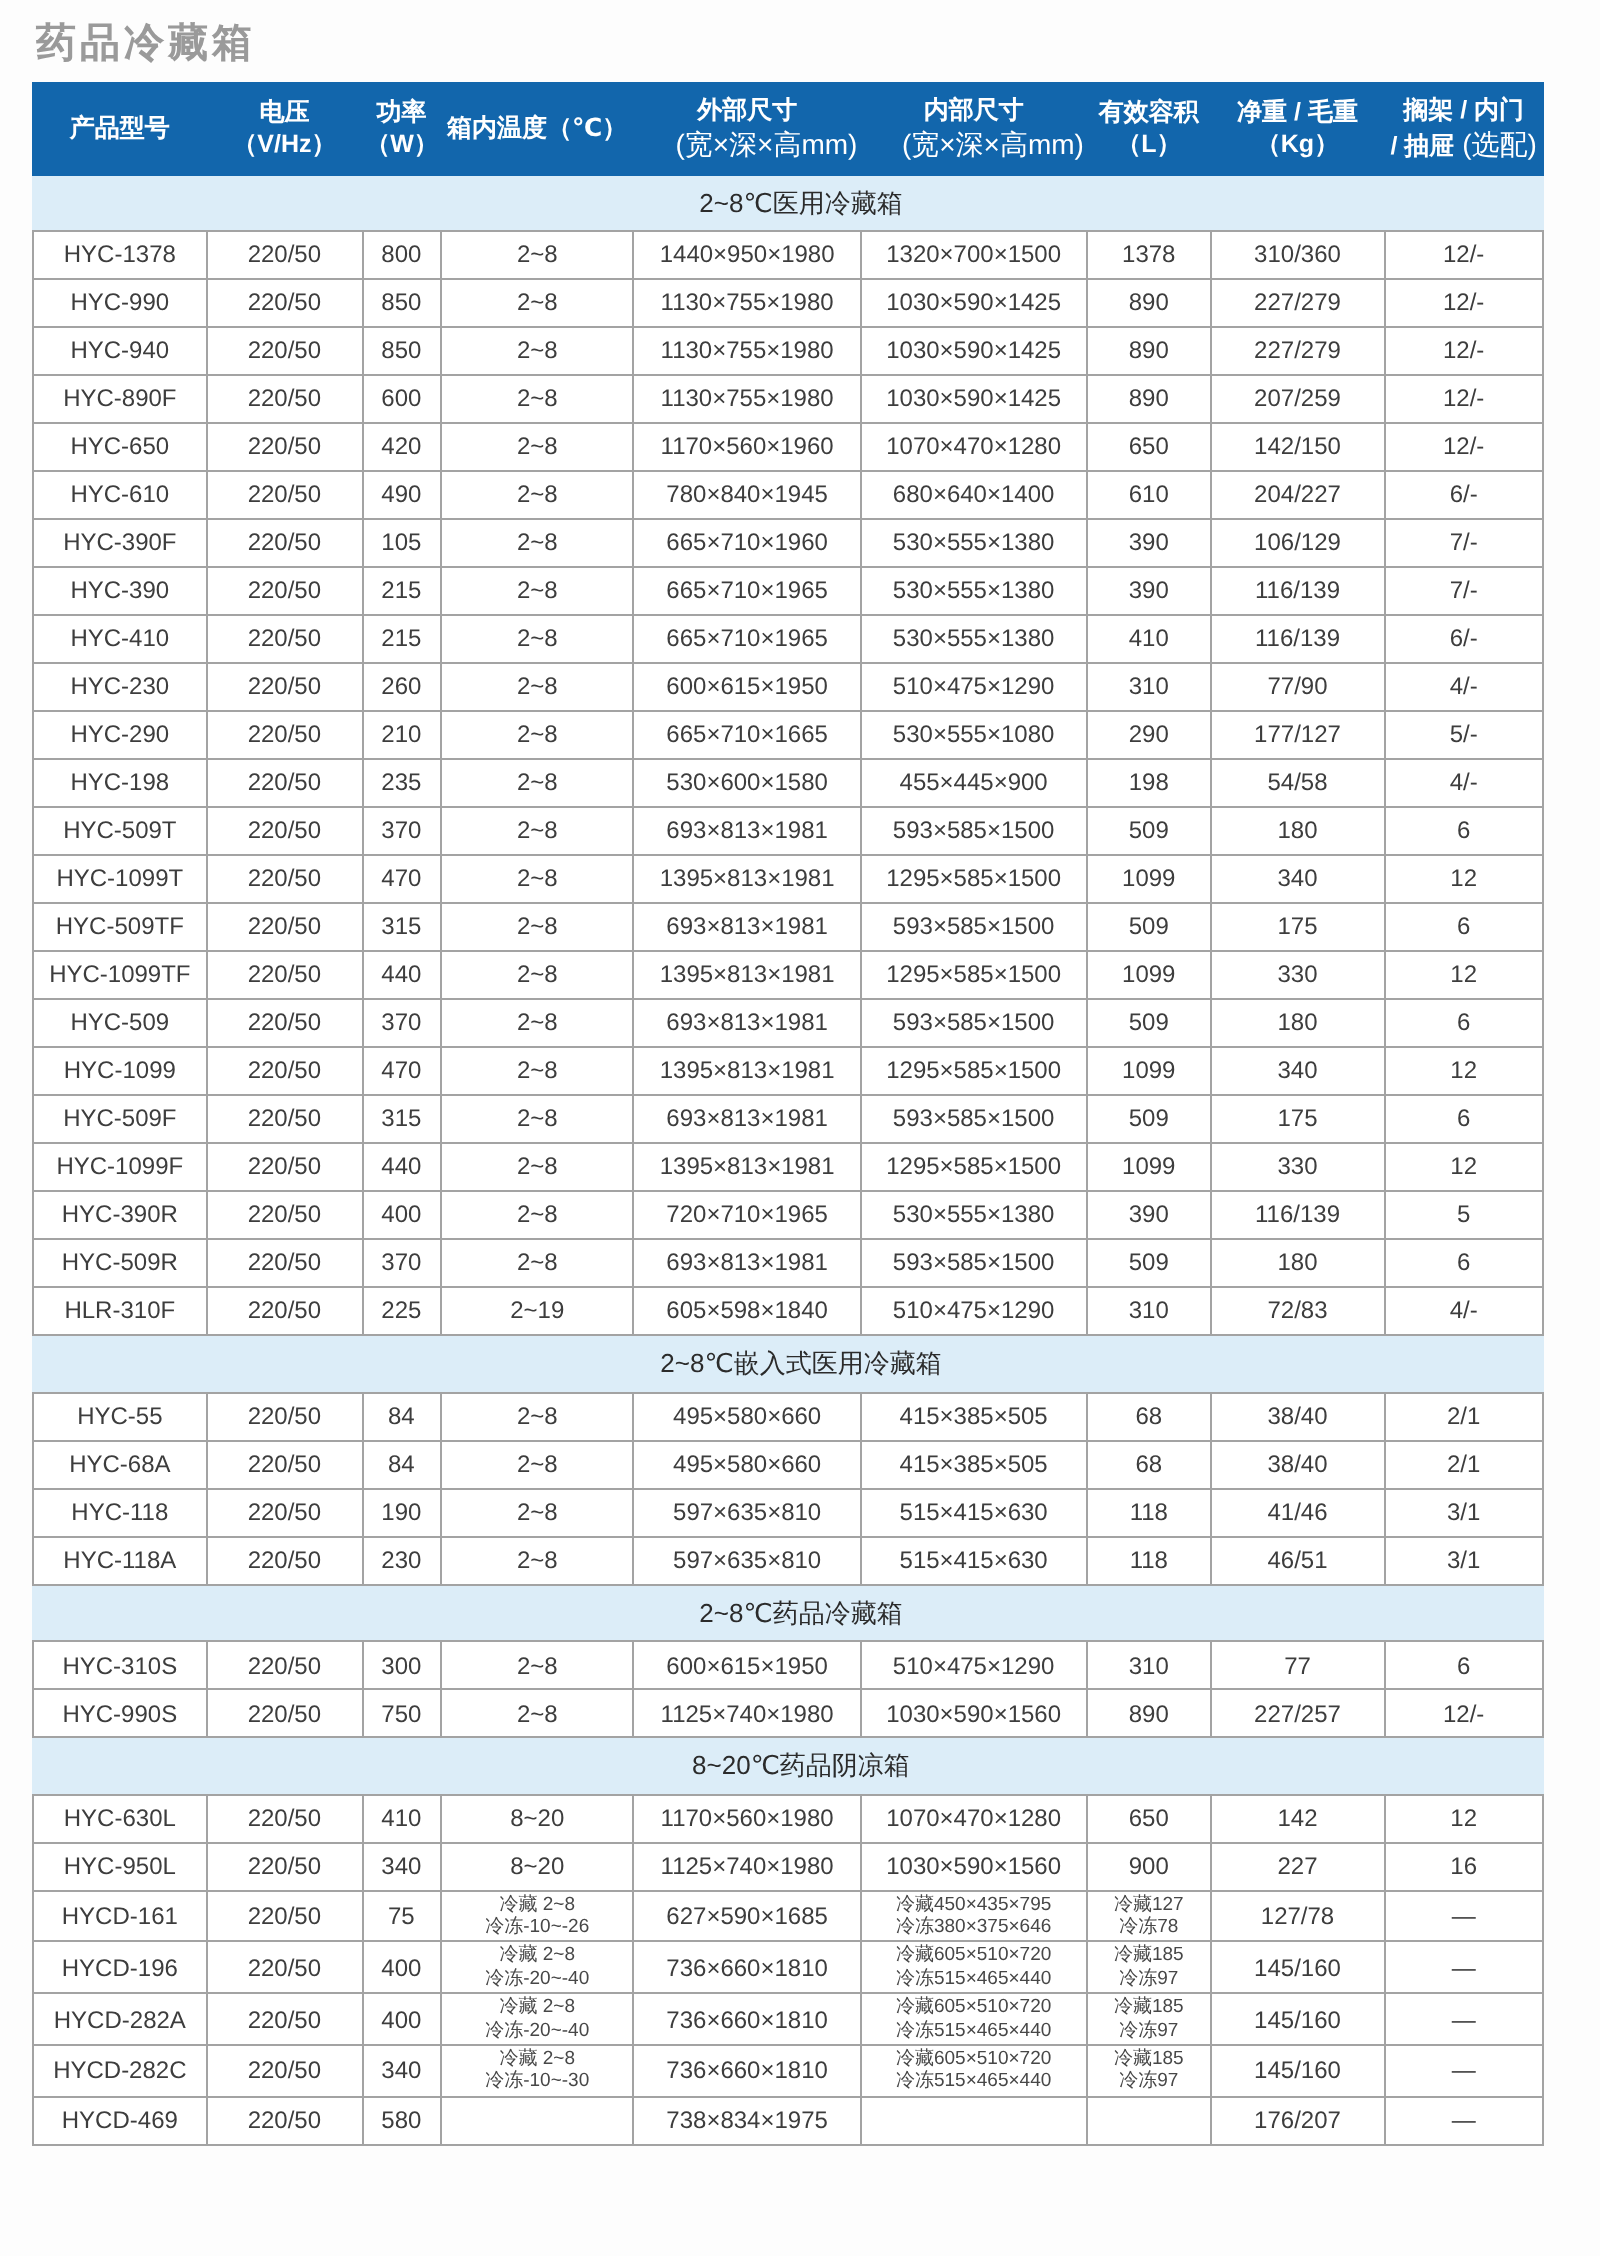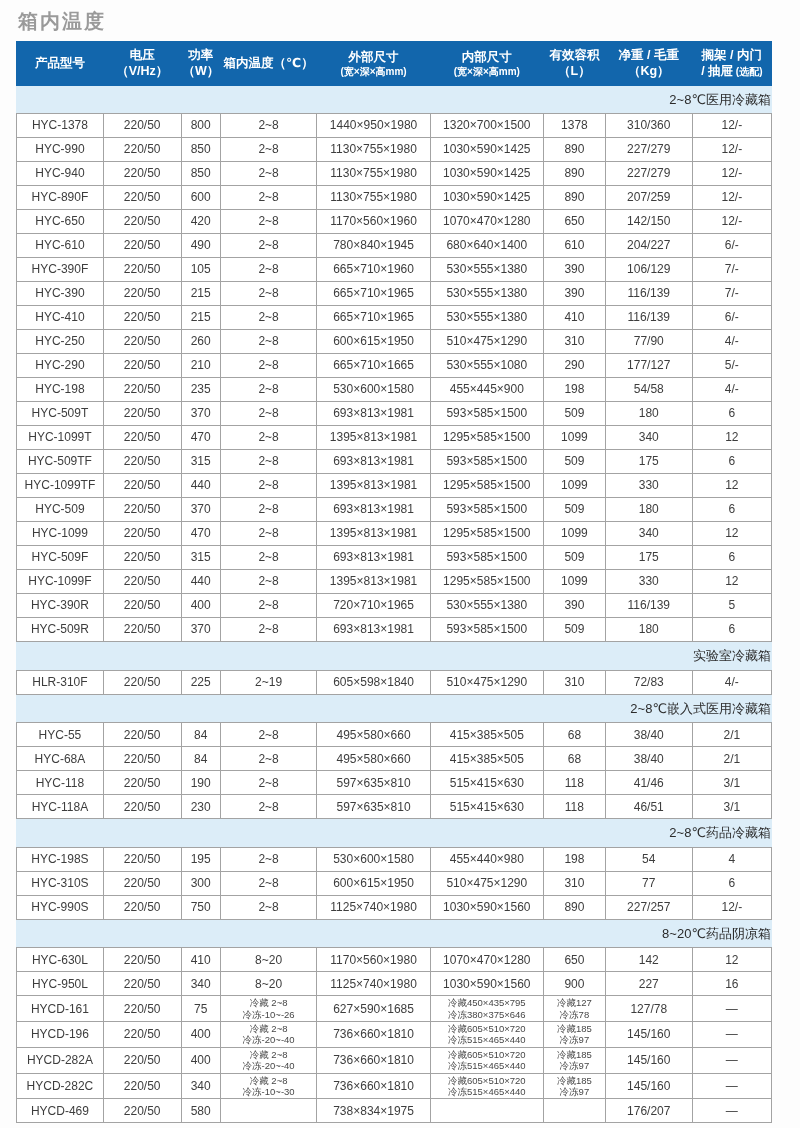--- a/index.html
+++ b/index.html
@@ -16,45 +16,45 @@
   }
   table{
     border-collapse:collapse;table-layout:fixed;width:756px;
   }
   th{
     background:var(--header-bg,#1266ac);
     color:#ffffff;font-size:12.5px;font-weight:bold;
     border:1px solid var(--header-bg,#1266ac);
     padding:5px 1px;line-height:1.3;vertical-align:middle;
   }
-  th .hsmall, .hsmall{font-size:10px;font-weight:bold;}
+  th .hsmall, .hsmall{font-size:14px;font-weight:normal;text-align:right;}
   td{
     border:1px solid #a3a3a3;
     text-align:center;vertical-align:middle;
     font-size:12px;color:#3d3d3d;
     padding:2px 1px;height:19px;line-height:1.35;
     background:#ffffff;
     overflow:hidden;white-space:nowrap;
   }
   tr.section-row td{
     background:var(--section-bg,#dcedf8);
-    text-align:right;padding:5px 0 5px 13px;
+    text-align:center;padding:5px 0 5px 13px;
     font-size:13px;color:#2b2b2b;height:auto;
     border-left-color:var(--section-bg,#dcedf8);
     border-right-color:var(--section-bg,#dcedf8);
   }
   td.multi{padding:1px 0;margin-left:40px;}
   td.multi div{
     font-size:9.5px;line-height:1.2;color:#474747;
   }
 </style>
 </head>
 <body>
 
-<div class="page-title">箱内温度</div>
+<div class="page-title">药品冷藏箱</div>
 
 <table class="mtable">
   <colgroup>
       <col style="width: 11.5%;">
       <col style="width: 10.3%;">
       <col style="width: 5.2%;">
       <col style="width: 12.8%;">
       <col style="width: 15%;">
       <col style="width: 15%;">
       <col style="width: 8.2%;">
@@ -195,21 +195,21 @@
         <td>220/50</td>
         <td>215</td>
         <td>2~8</td>
         <td>665×710×1965</td>
         <td>530×555×1380</td>
         <td>410</td>
         <td>116/139</td>
         <td>6/-</td>
       </tr>
       <tr>
-        <td>HYC-250</td>
+        <td>HYC-230</td>
         <td>220/50</td>
         <td>260</td>
         <td>2~8</td>
         <td>600×615×1950</td>
         <td>510×475×1290</td>
         <td>310</td>
         <td>77/90</td>
         <td>4/-</td>
       </tr>
       <tr>
@@ -336,23 +336,20 @@
       <tr>
         <td>HYC-509R</td>
         <td>220/50</td>
         <td>370</td>
         <td>2~8</td>
         <td>693×813×1981</td>
         <td>593×585×1500</td>
         <td>509</td>
         <td>180</td>
         <td>6</td>
-      </tr>
-      <tr class="section-row">
-        <td colspan="9">实验室冷藏箱</td>
       </tr>
       <tr>
         <td>HLR-310F</td>
         <td>220/50</td>
         <td>225</td>
         <td>2~19</td>
         <td>605×598×1840</td>
         <td>510×475×1290</td>
         <td>310</td>
         <td>72/83</td>
@@ -402,31 +399,20 @@
         <td>597×635×810</td>
         <td>515×415×630</td>
         <td>118</td>
         <td>46/51</td>
         <td>3/1</td>
       </tr>
       <tr class="section-row">
         <td colspan="9">2~8℃药品冷藏箱</td>
       </tr>
       <tr>
-        <td>HYC-198S</td>
-        <td>220/50</td>
-        <td>195</td>
-        <td>2~8</td>
-        <td>530×600×1580</td>
-        <td>455×440×980</td>
-        <td>198</td>
-        <td>54</td>
-        <td>4</td>
-      </tr>
-      <tr>
         <td>HYC-310S</td>
         <td>220/50</td>
         <td>300</td>
         <td>2~8</td>
         <td>600×615×1950</td>
         <td>510×475×1290</td>
         <td>310</td>
         <td>77</td>
         <td>6</td>
       </tr>

